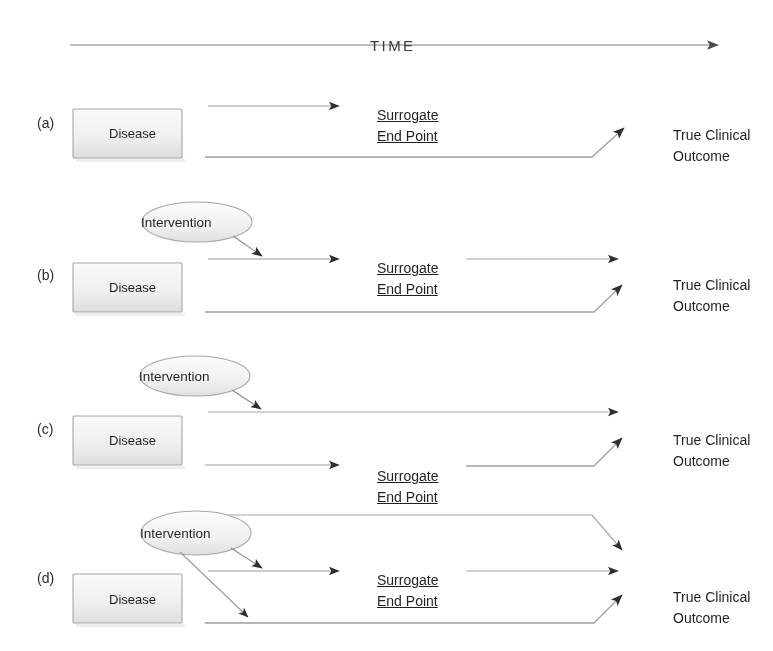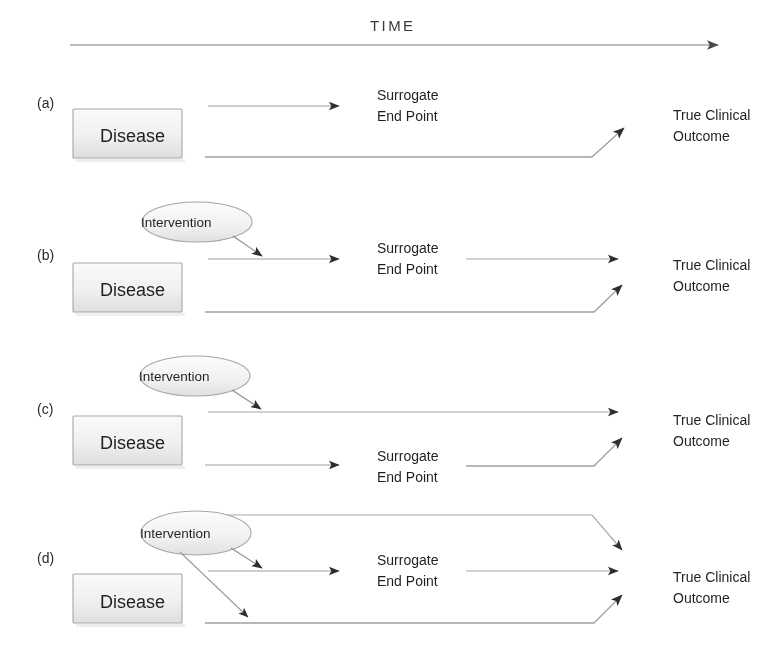--- a/index.html
+++ b/index.html
@@ -22,20 +22,21 @@
     position: absolute;
     left: 0;
     top: 0;
     width: 773px;
     height: 651px;
   }
   .txt {
     position: absolute;
     white-space: nowrap;
     line-height: 1.0;
+    margin-top: 20px;
   }
   .time-title {
     font-size: 15px;
     letter-spacing: 2.4px;
     color: #3a3a3a;
     left: 370px;
     top: 18px;
   }
   .panel-label {
     font-size: 14px;
@@ -46,30 +47,31 @@
   .panel-label.b { top: 248px; }
   .panel-label.c { top: 402px; }
   .panel-label.d { top: 551px; }
   .node-label {
     font-size: 14px;
     color: #231f20;
   }
   .surrogate {
     left: 377px;
     text-align: left;
+    text-decoration: underline;
   }
   .outcome {
     left: 673px;
     width: 128px;
     white-space: normal;
   }
   .lbl-line { display: block; }
   .box-label {
     position: absolute;
-    font-size: 18px;
+    font-size: 13px;
     color: #231f20;
     text-align: center;
     width: 119px;
   }
   .ellipse-label {
     position: absolute;
     font-size: 13.5px;
     color: #231f20;
     width: 112px;
   }

